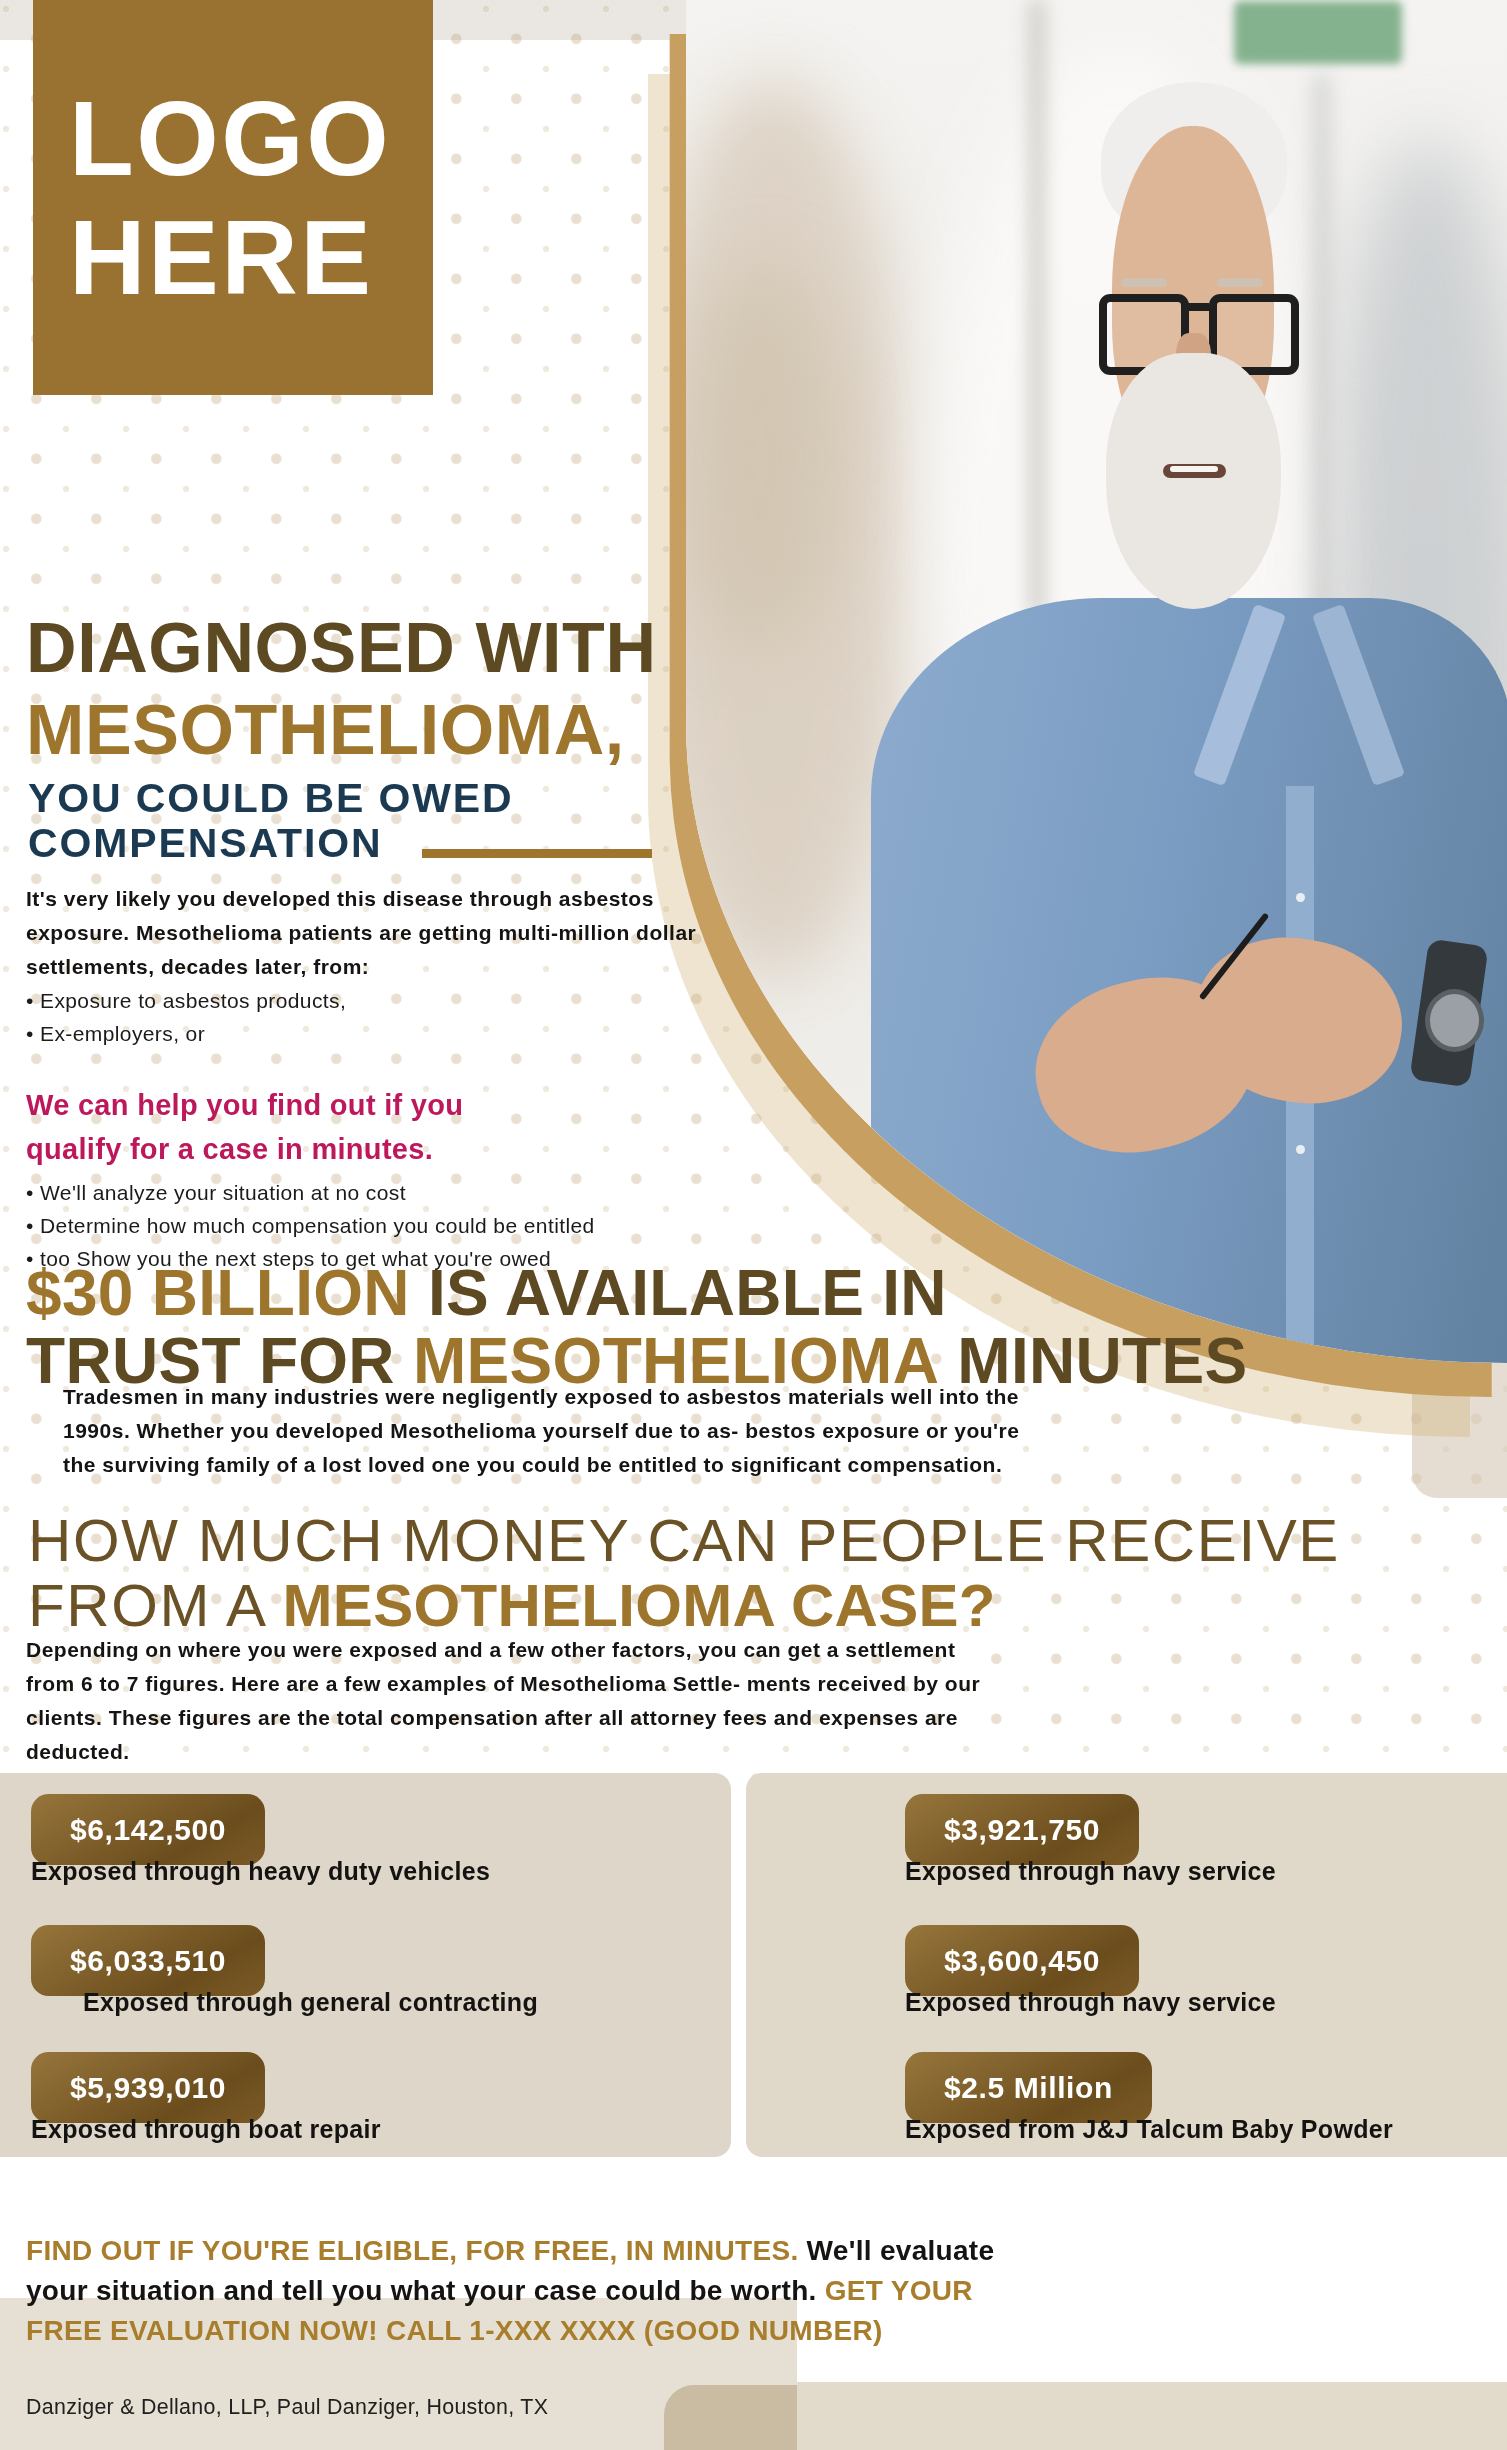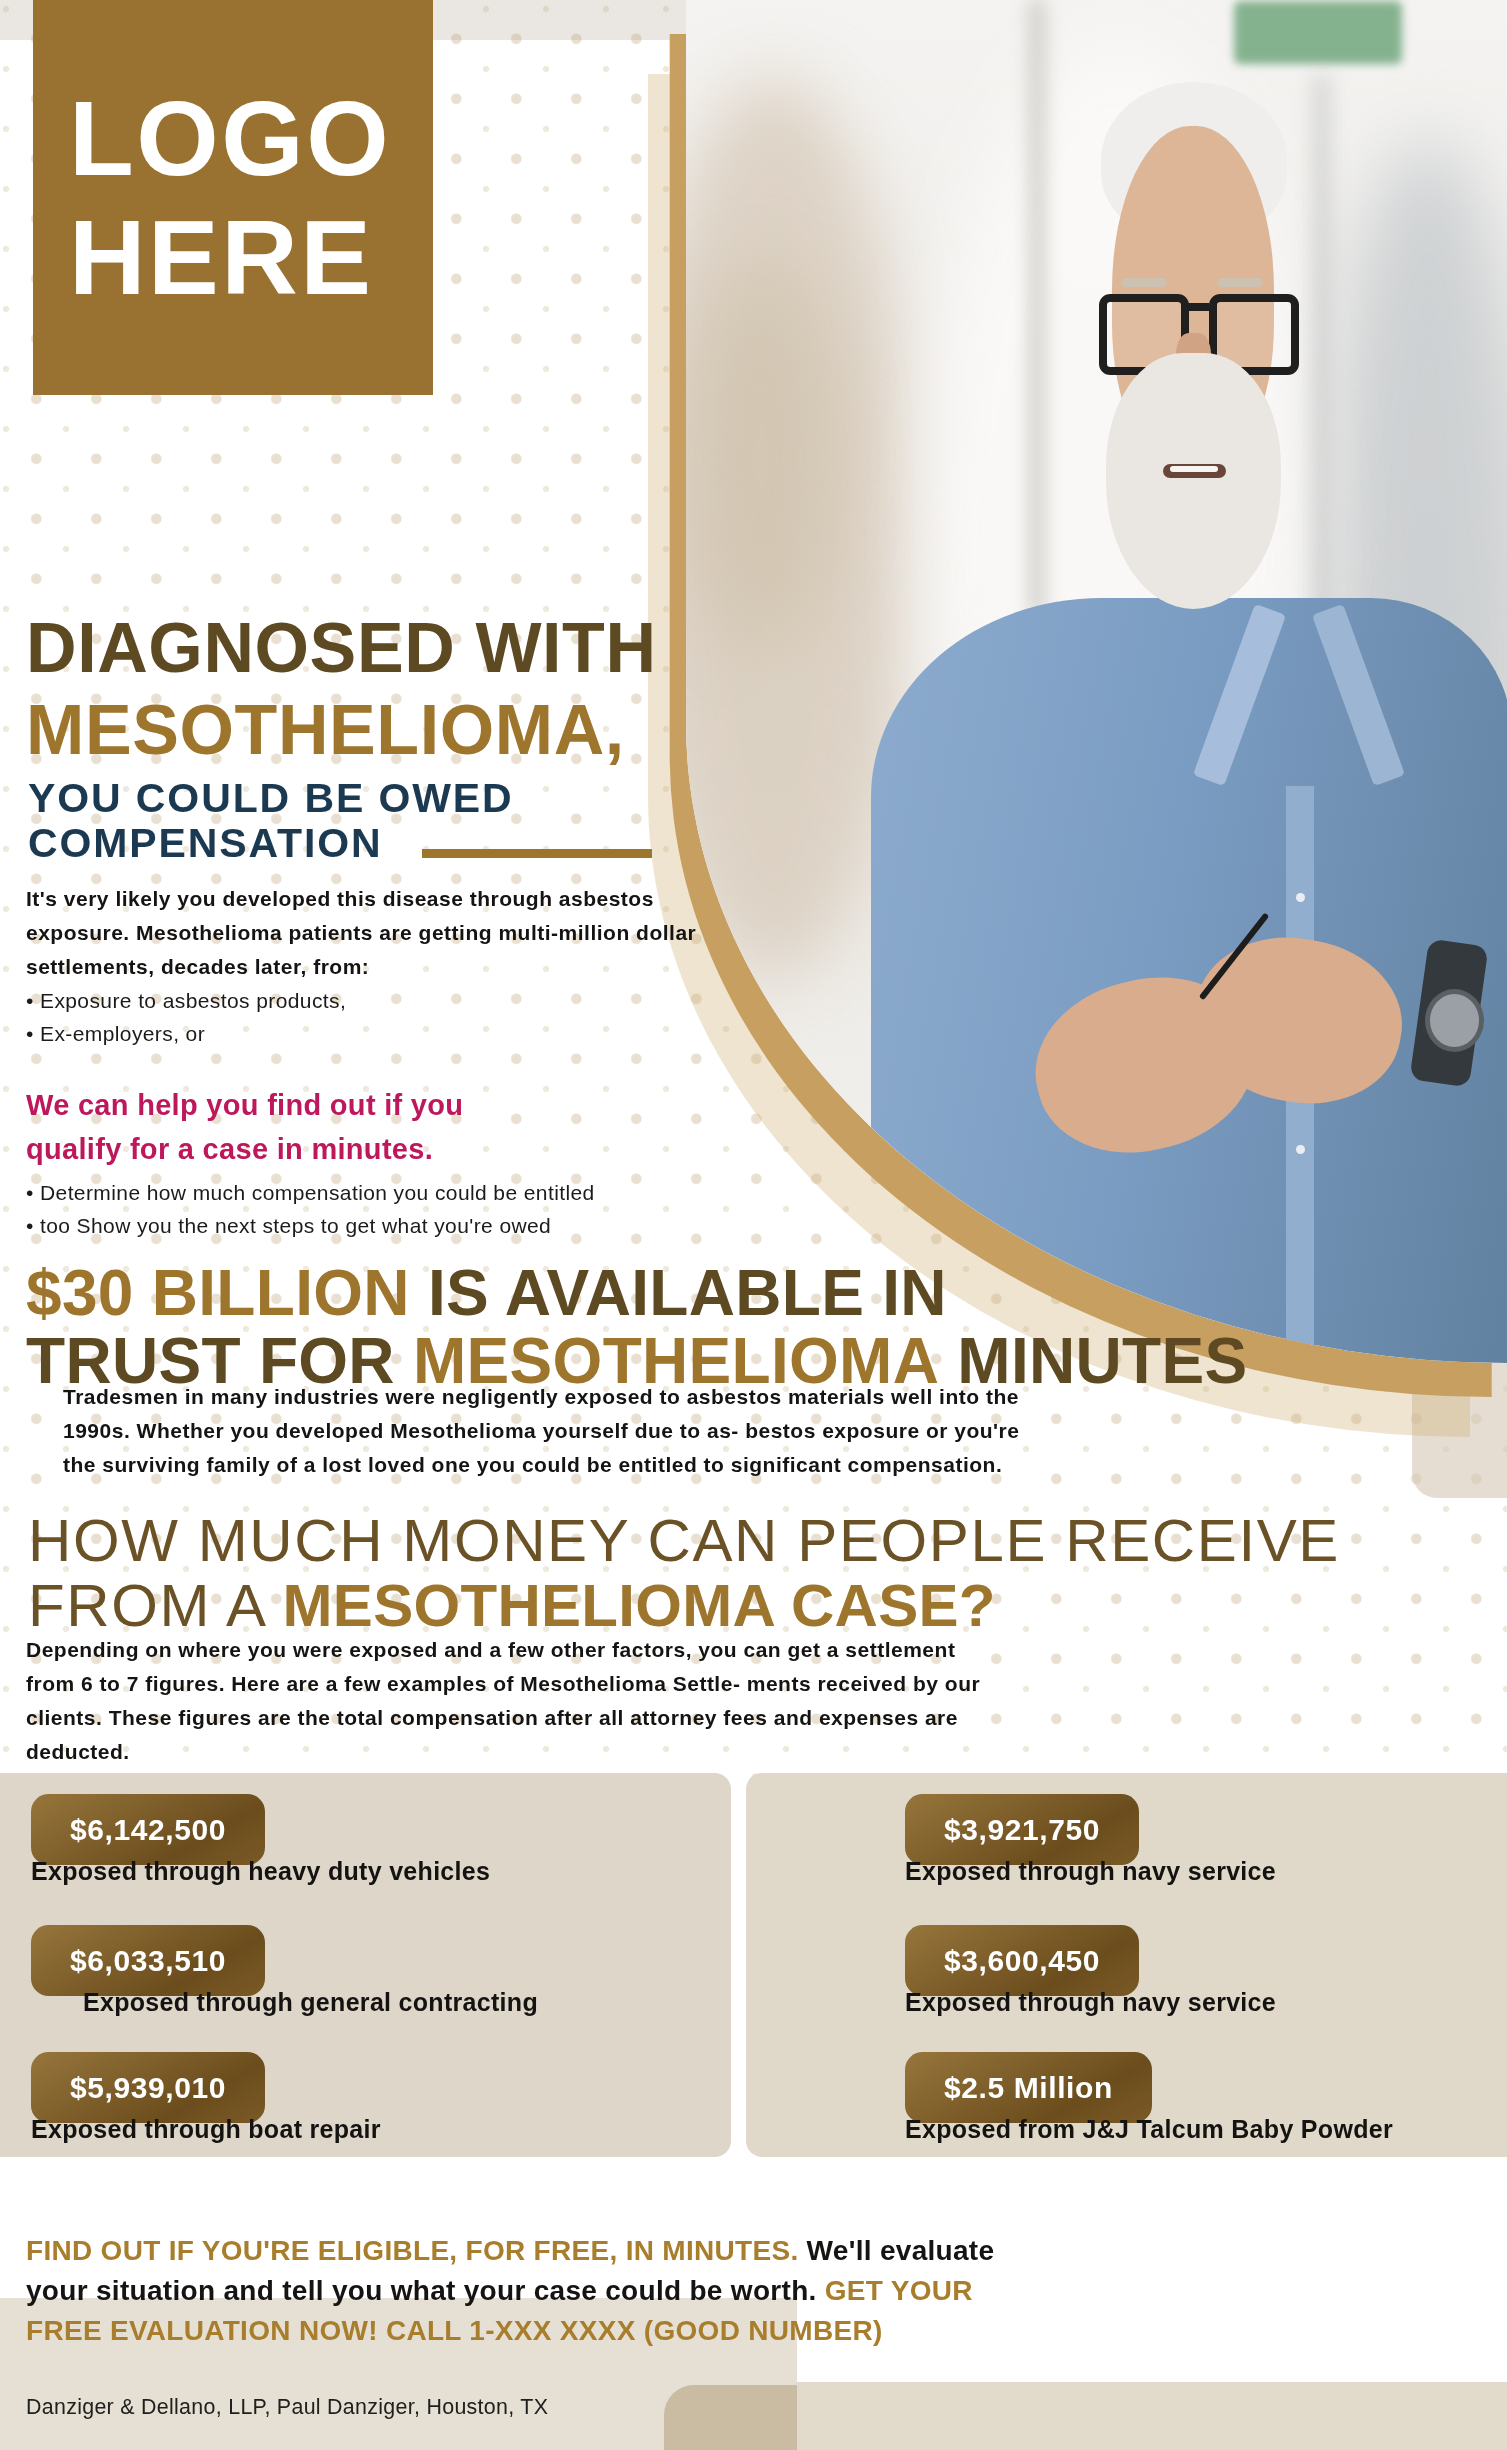--- a/index.html
+++ b/index.html
@@ -153,20 +153,21 @@
     <div>• Exposure to asbestos products,</div>
     <div>• Ex-employers, or</div>
   </div>
 
   <div class="abs help">
     <div>We can help you find out if you</div>
     <div>qualify for a case in minutes.</div>
   </div>
 
   <div class="abs body-r bullets2">
+    <div>• We'll analyze your situation at no cost</div>
     <div>• Determine how much compensation you could be entitled</div>
     <div>• too Show you the next steps to get what you're owed</div>
   </div>
 
   <div class="abs h2 h2l1"><span class="g">$30 BILLION</span><span> IS AVAILABLE IN</span></div>
   <div class="abs h2 h2l2"><span>TRUST FOR </span><span class="g">MESOTHELIOMA</span><span> MINUTES</span></div>
   <div class="abs body-b trust-body">Tradesmen in many industries were negligently exposed to asbestos materials well into the 1990s. Whether you developed Mesothelioma yourself due to as- bestos exposure or you're the surviving family of a lost loved one you could be entitled to significant compensation.</div>
 
   <div class="abs h3 h3l1">HOW MUCH MONEY CAN PEOPLE RECEIVE</div>
   <div class="abs h3 h3l2"><span>FROM A </span><span class="g">MESOTHELIOMA CASE?</span></div>

